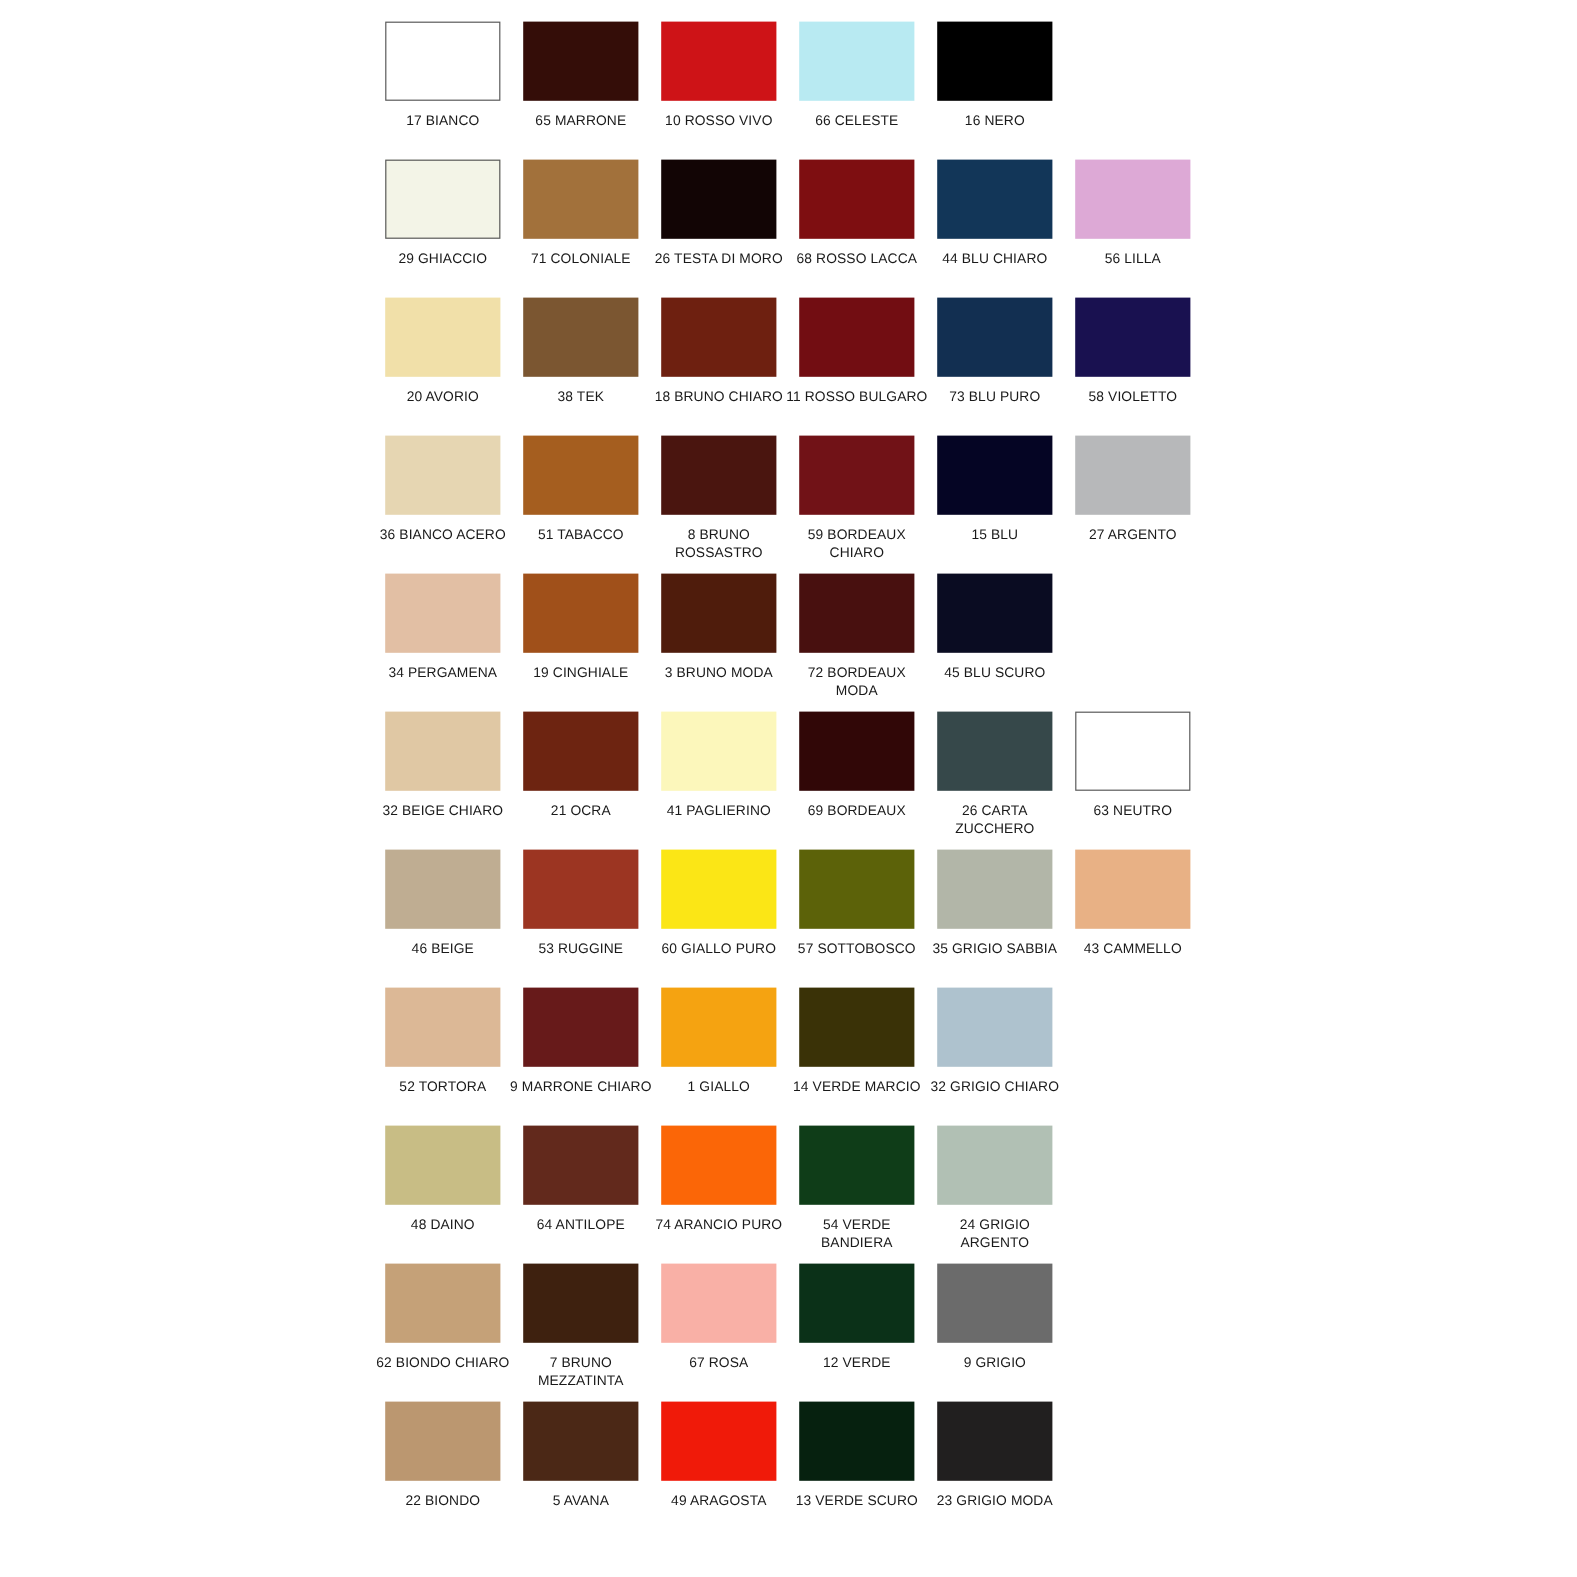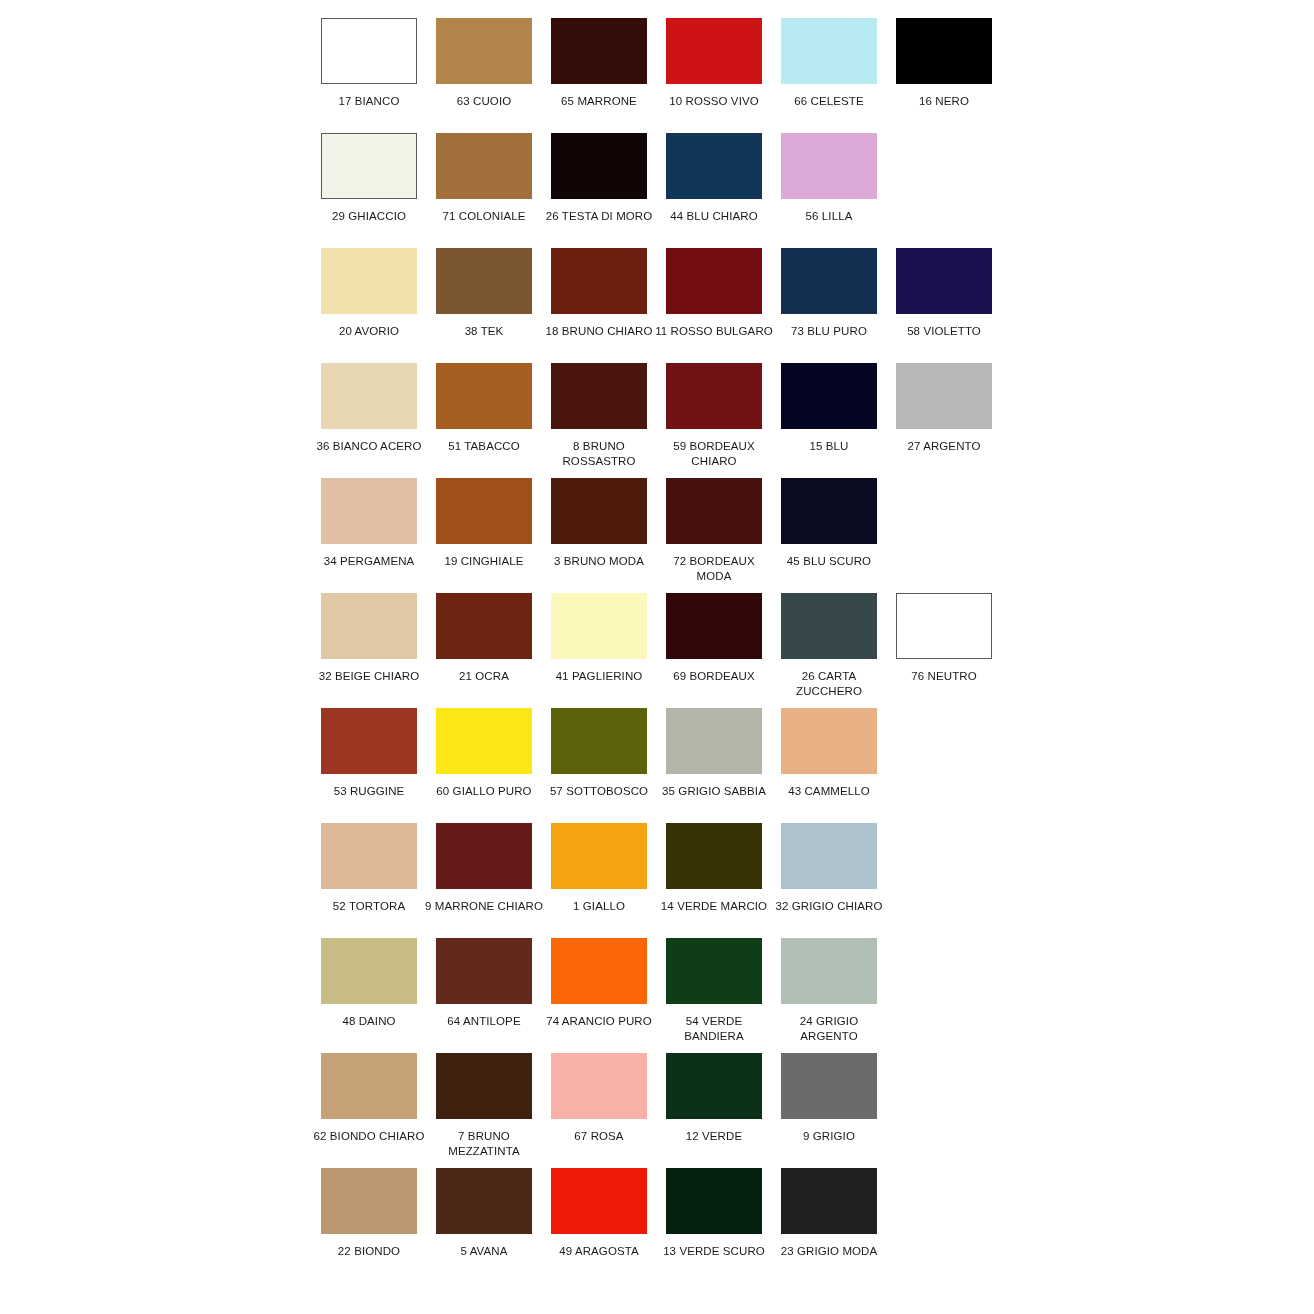--- a/index.html
+++ b/index.html
@@ -76,24 +76,20 @@
 <body>
 
 <div id="color-chart">
   <div class="chart-grid">
       <div class="swatch-row">
         <div class="swatch-cell">
           <div class="swatch-chip bordered" style="background-color: rgb(255, 255, 255);"></div>
           <div class="swatch-label">17 BIANCO</div>
         </div>
         <div class="swatch-cell">
-          <div class="swatch-chip" style="background-color: rgb(177, 133, 74);"></div>
-          <div class="swatch-label">63 CUOIO</div>
-        </div>
-        <div class="swatch-cell">
           <div class="swatch-chip" style="background-color: rgb(52, 13, 8);"></div>
           <div class="swatch-label">65 MARRONE</div>
         </div>
         <div class="swatch-cell">
           <div class="swatch-chip" style="background-color: rgb(206, 19, 23);"></div>
           <div class="swatch-label">10 ROSSO VIVO</div>
         </div>
         <div class="swatch-cell">
           <div class="swatch-chip" style="background-color: rgb(184, 234, 242);"></div>
           <div class="swatch-label">66 CELESTE</div>
@@ -108,20 +104,24 @@
           <div class="swatch-chip bordered" style="background-color: rgb(243, 244, 231);"></div>
           <div class="swatch-label">29 GHIACCIO</div>
         </div>
         <div class="swatch-cell">
           <div class="swatch-chip" style="background-color: rgb(162, 113, 59);"></div>
           <div class="swatch-label">71 COLONIALE</div>
         </div>
         <div class="swatch-cell">
           <div class="swatch-chip" style="background-color: rgb(18, 5, 5);"></div>
           <div class="swatch-label">26 TESTA DI MORO</div>
+        </div>
+        <div class="swatch-cell">
+          <div class="swatch-chip" style="background-color: rgb(126, 14, 17);"></div>
+          <div class="swatch-label">68 ROSSO LACCA</div>
         </div>
         <div class="swatch-cell">
           <div class="swatch-chip" style="background-color: rgb(18, 54, 88);"></div>
           <div class="swatch-label">44 BLU CHIARO</div>
         </div>
         <div class="swatch-cell">
           <div class="swatch-chip" style="background-color: rgb(221, 169, 214);"></div>
           <div class="swatch-label">56 LILLA</div>
         </div>
       </div>
@@ -217,24 +217,28 @@
         <div class="swatch-cell">
           <div class="swatch-chip" style="background-color: rgb(49, 7, 7);"></div>
           <div class="swatch-label">69 BORDEAUX</div>
         </div>
         <div class="swatch-cell">
           <div class="swatch-chip" style="background-color: rgb(54, 72, 74);"></div>
           <div class="swatch-label">26 CARTA ZUCCHERO</div>
         </div>
         <div class="swatch-cell">
           <div class="swatch-chip bordered" style="background-color: rgb(255, 255, 255);"></div>
-          <div class="swatch-label">76 NEUTRO</div>
-        </div>
-      </div>
-      <div class="swatch-row">
+          <div class="swatch-label">63 NEUTRO</div>
+        </div>
+      </div>
+      <div class="swatch-row">
+        <div class="swatch-cell">
+          <div class="swatch-chip" style="background-color: rgb(191, 173, 146);"></div>
+          <div class="swatch-label">46 BEIGE</div>
+        </div>
         <div class="swatch-cell">
           <div class="swatch-chip" style="background-color: rgb(156, 53, 34);"></div>
           <div class="swatch-label">53 RUGGINE</div>
         </div>
         <div class="swatch-cell">
           <div class="swatch-chip" style="background-color: rgb(251, 230, 22);"></div>
           <div class="swatch-label">60 GIALLO PURO</div>
         </div>
         <div class="swatch-cell">
           <div class="swatch-chip" style="background-color: rgb(92, 98, 9);"></div>

